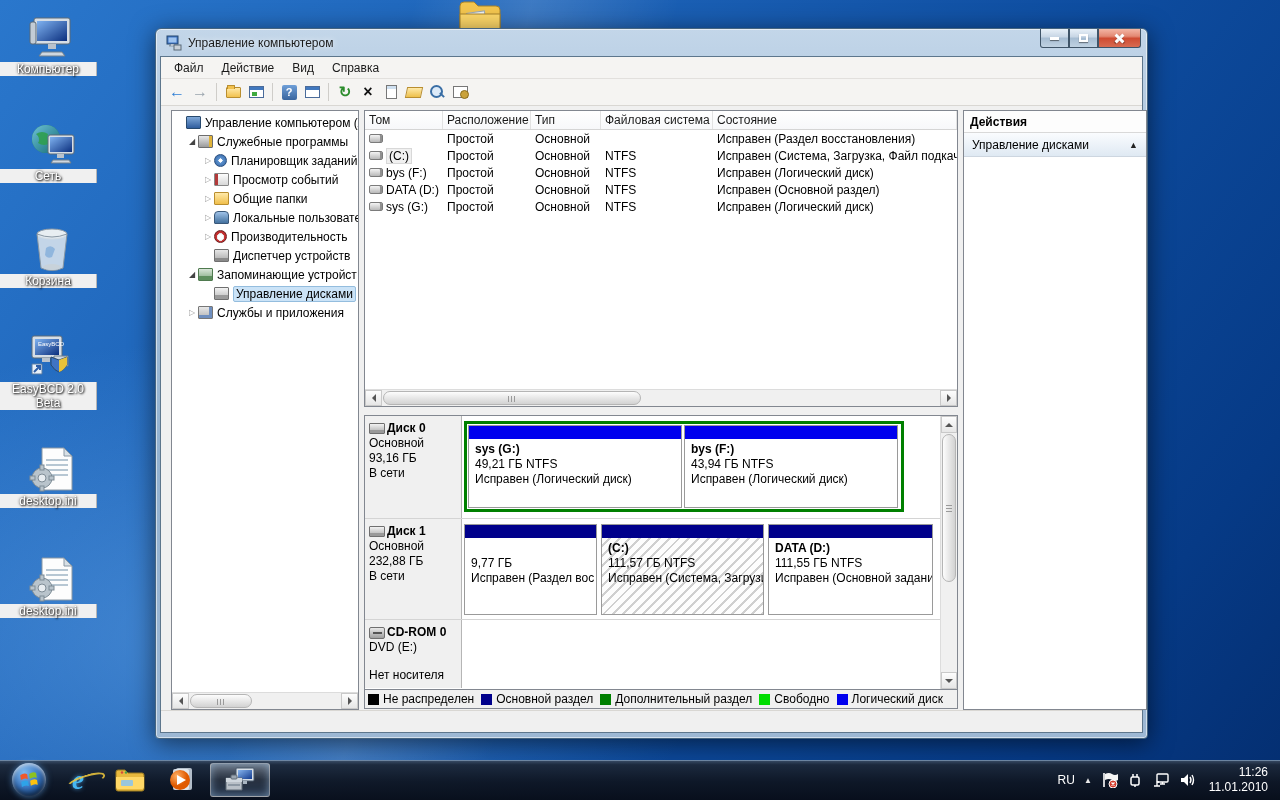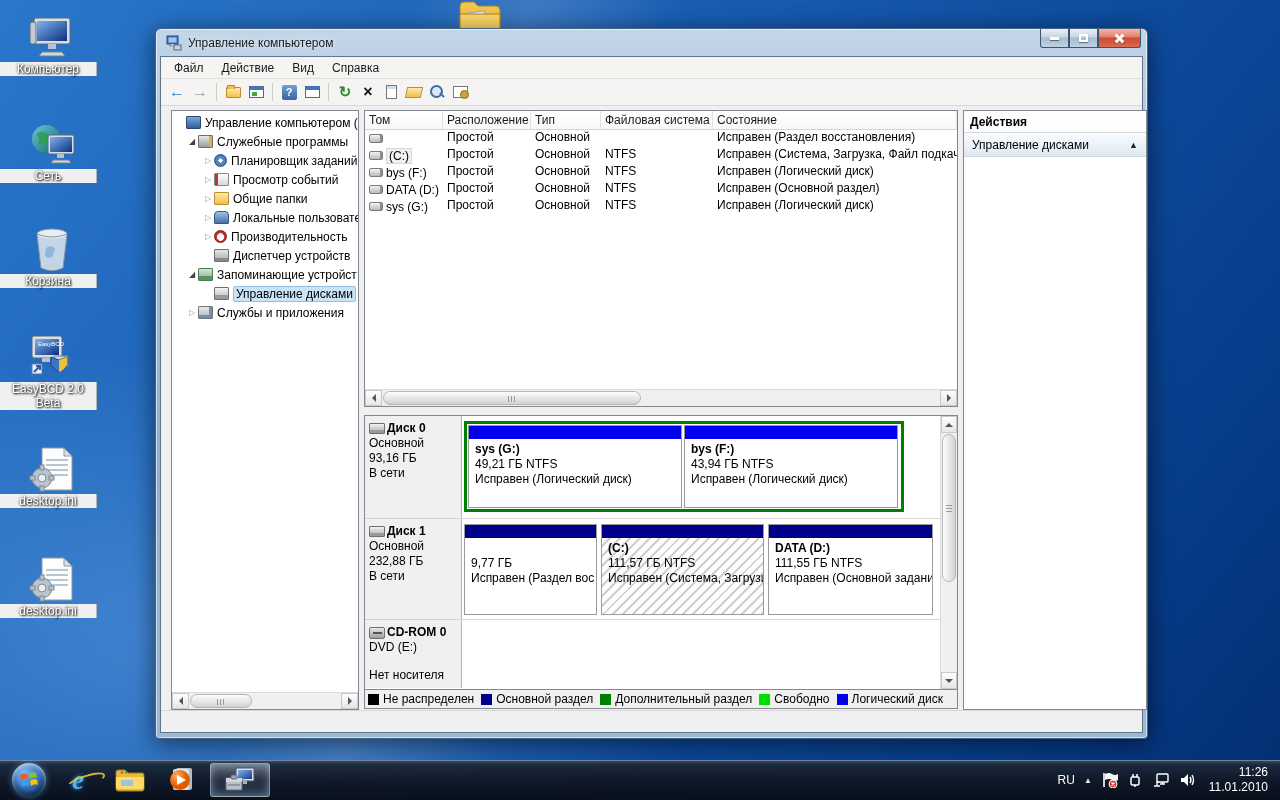--- a/index.html
+++ b/index.html
@@ -117,21 +117,21 @@
     background:repeating-linear-gradient(90deg,#9a9a9a 0 1px,transparent 1px 3px); }
   .tri-l { width:0;height:0;border:4px solid transparent;border-right-color:#555;border-left:none; }
   .tri-r { width:0;height:0;border:4px solid transparent;border-left-color:#555;border-right:none; }
   .tri-u { width:0;height:0;border:4px solid transparent;border-bottom-color:#555;border-top:none; }
   .tri-d { width:0;height:0;border:4px solid transparent;border-top-color:#555;border-bottom:none; }
 
   
   .main { width:594px; flex:none; display:flex; flex-direction:column; }
   .vol-wrap { height:297px; flex:none; background:#fff; border:1px solid #828790; display:flex; flex-direction:column; }
   .vol-table { flex:1; overflow:hidden; }
-  .vrow { display:flex; height:17px; }
+  .vrow { display:flex; height:17px; align-items:center; }
   .vhead { height:19px; border-bottom:1px solid #d5d5d5; }
   .vhead .vcell { color:#1a1a1a; border-right:1px solid #e2e2e2; height:100%; display:flex; align-items:center; background:linear-gradient(#fff,#f7f8fa); }
   .vcell { padding:0 4px; overflow:hidden; white-space:nowrap; flex:none; }
   .c-name { width:78px; display:flex; align-items:center; gap:3px; }
   .c-loc { width:88px; }
   .c-type { width:70px; }
   .c-fs { width:112px; }
   .c-status { flex:1 1 auto; }
   .vdrive { width:14px; height:9px; flex:none; border-radius:2px; background:linear-gradient(#f4f4f4,#b9b9b9); border:1px solid #7b7b7b; box-shadow:inset -2px 0 0 #8f8f8f; }
   .vname-sel { background:#f0f0f0; border:1px solid #d8d8d8; padding:0 2px; }

